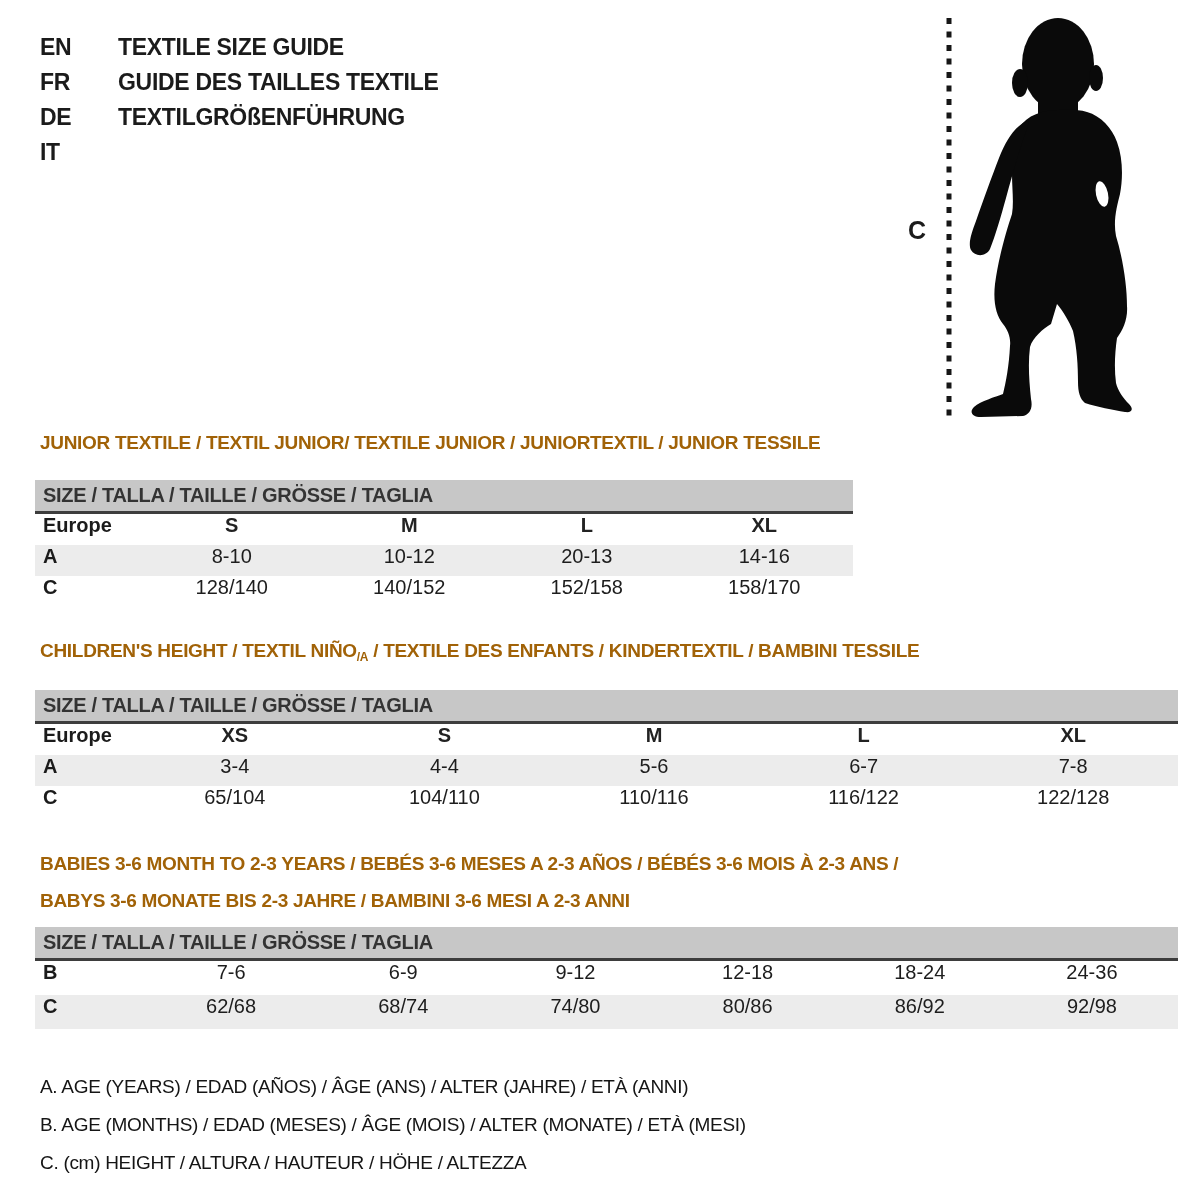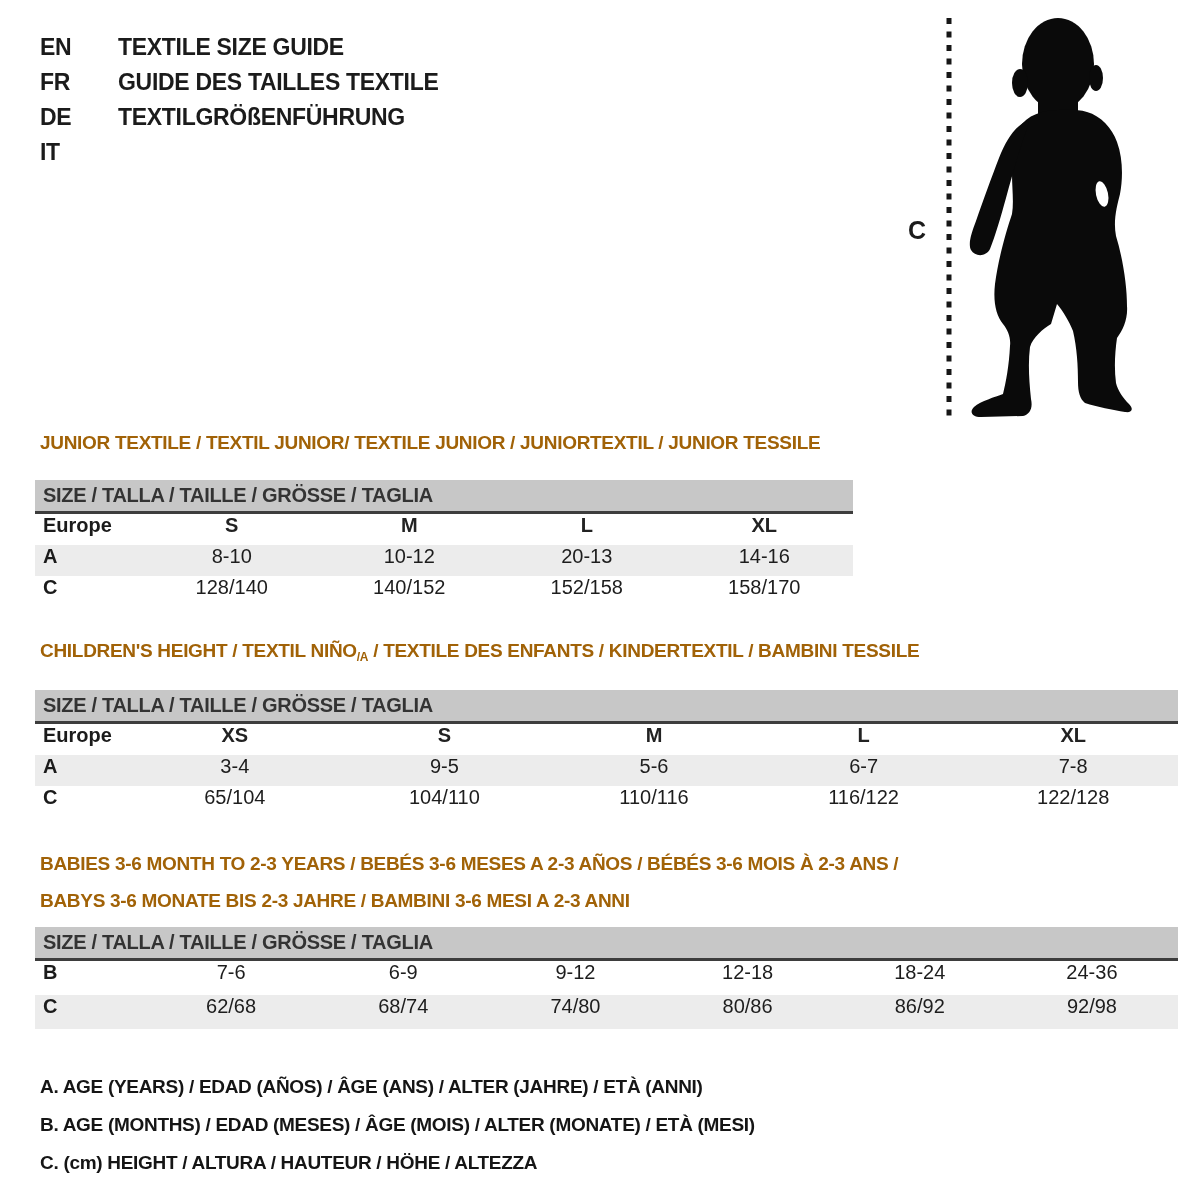--- a/index.html
+++ b/index.html
@@ -41,21 +41,21 @@
   .st-row.shaded{background:#ececec;}
   .st-row .lbl{padding-left:8px;font-size:20px;font-weight:700;box-sizing:border-box;}
   #junior-table .lbl{width:108px;}
   #children-table .lbl{width:95px;}
   #babies-table .lbl{width:110px;}
   .st-row .cell{flex:1;text-align:center;font-size:20px;font-weight:700;color:#222222;}
   .st-row.values .cell{font-weight:400;color:#1d1d1d;}
   
   .legend{position:absolute;left:40px;top:1068px;}
   .legend-line{
-    font-size:19px;font-weight:700;letter-spacing:-0.3px;line-height:38px;
+    font-size:19px;font-weight:400;letter-spacing:-0.3px;line-height:38px;
     white-space:nowrap;color:#151515;
   }
 </style>
 </head>
 <body>
 
 <div class="page">
 
   <section class="langs">
     <div class="lang-row">
@@ -161,21 +161,21 @@
       <span class="lbl">Europe</span>
       <span class="cell">XS</span>
       <span class="cell">S</span>
       <span class="cell">M</span>
       <span class="cell">L</span>
       <span class="cell">XL</span>
     </div>
     <div class="st-row values shaded">
       <span class="lbl">A</span>
       <span class="cell">3-4</span>
-      <span class="cell">9-5</span>
+      <span class="cell">4-4</span>
       <span class="cell">5-6</span>
       <span class="cell">6-7</span>
       <span class="cell">7-8</span>
     </div>
     <div class="st-row values">
       <span class="lbl">C</span>
       <span class="cell">65/104</span>
       <span class="cell">104/110</span>
       <span class="cell">110/116</span>
       <span class="cell">116/122</span>

